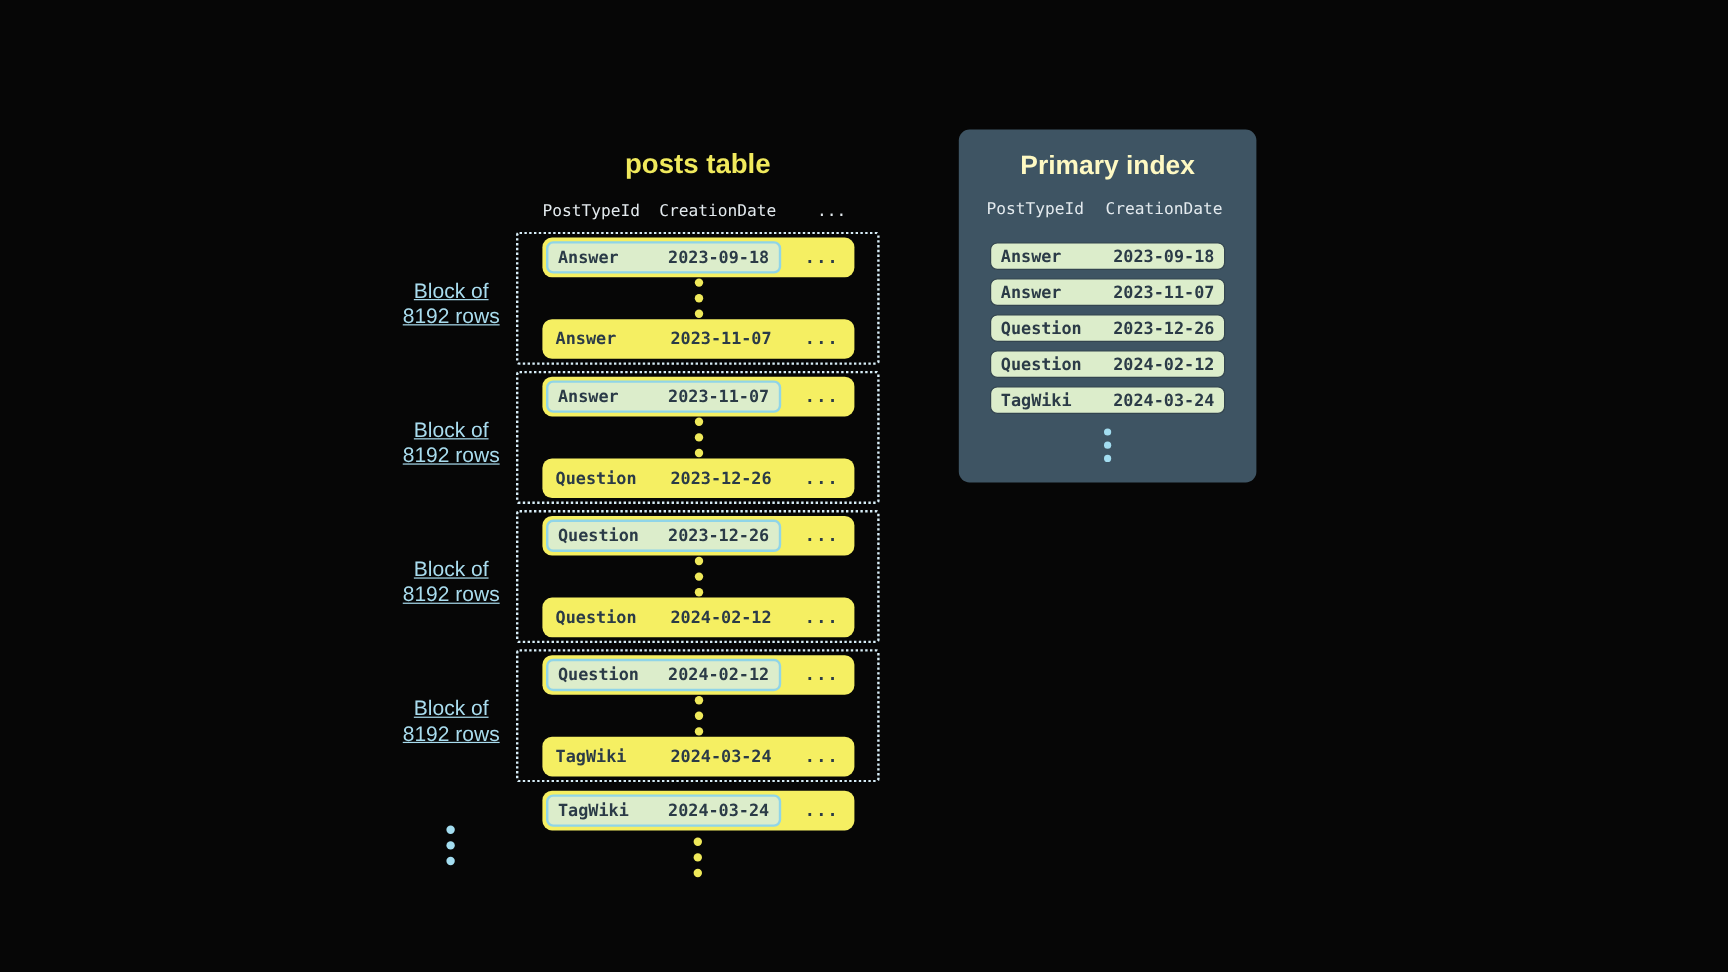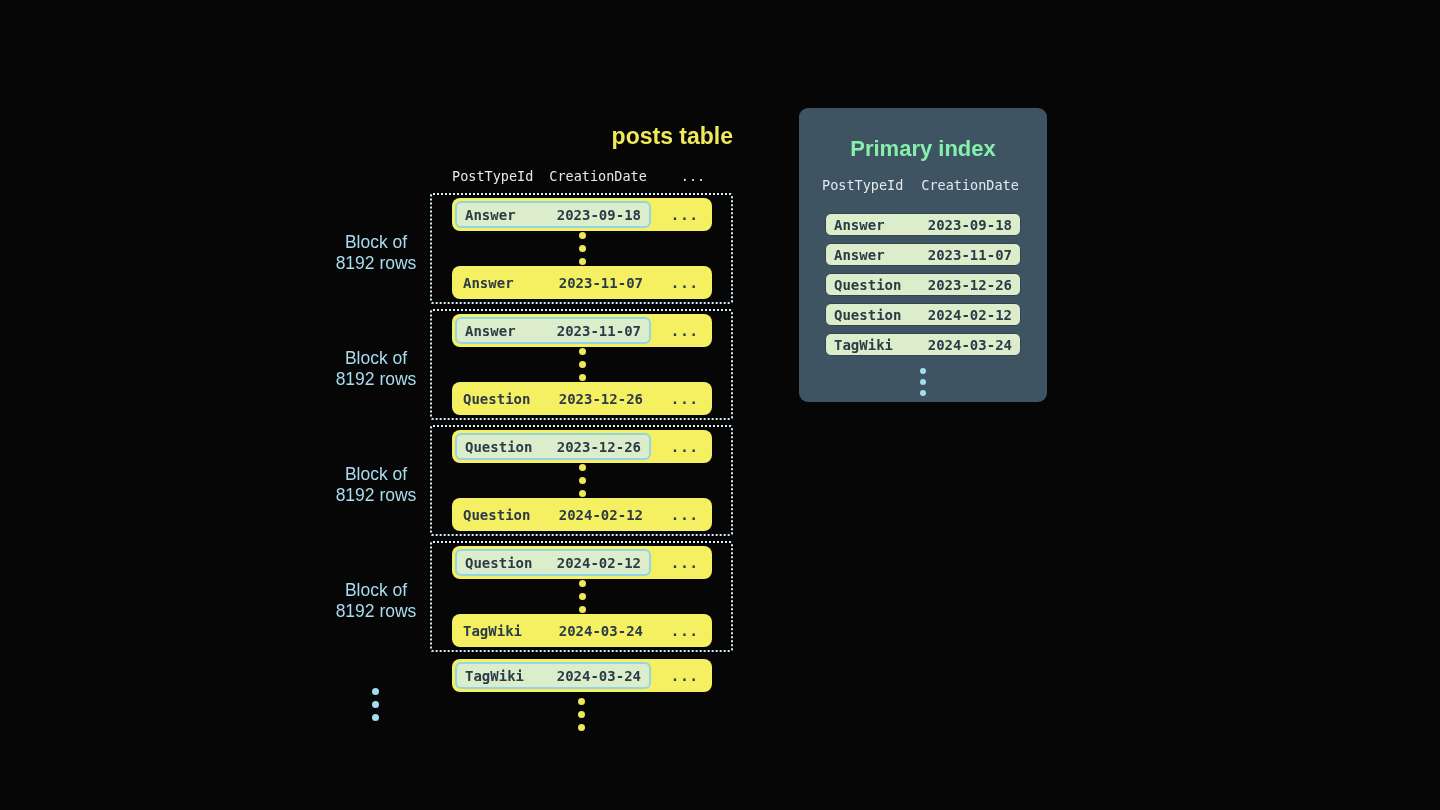--- a/index.html
+++ b/index.html
@@ -7,41 +7,41 @@
   .canvas {
     position:relative; width:1440px; height:810px;
     background:#060606; overflow:hidden;
     font-family:"Liberation Sans", sans-serif;
   }
   .mono { font-family:"DejaVu Sans Mono","Liberation Mono",monospace;text-align:center; }
 
   
   .posts-title {
     position:absolute; left:430px; top:123px; width:303px;
-    text-align:right; font-size:23px; font-weight:700; color:#f0e95c;
+    text-align:center; font-size:23px; font-weight:700; color:#f0e95c;
   }
   .posts-header {
     position:absolute; left:452px; top:168px; display:flex;
     font-size:13.5px; color:#e3eaee;
   }
   .posts-header .col1 { margin-right:16px; }
   .posts-header .col2 { margin-right:34px; }
 
   .blocks { position:absolute; left:430px; top:193px; }
   .block {
     position:relative; width:303px; height:111px;
     border:2px dotted #d7edf7; border-radius:3px;
     padding:3px 19px 3px 20px; margin-bottom:5px;
     display:flex; flex-direction:column; align-items:flex-start;
   }
   .block-label {
     position:absolute; left:-106px; top:50%; transform:translateY(-40%);
     width:100px; text-align:center;
     font-size:17.5px; line-height:21px; color:#a9dcee;
-    display:flex; flex-direction:column;
+    display:flex; flex-direction:column;text-decoration:underline;
   }
   .trow {
     width:260px; height:33px; flex:none;
     background:#f5ef62; border-radius:8px;
     display:flex; align-items:center; padding:0 13px 0 3px;
   }
   .cellpair {
     width:196px; height:27px; padding:0 8px;
     display:flex; justify-content:space-between; align-items:center;
     font-size:14px; font-weight:700; color:#2b3b47;
@@ -60,22 +60,22 @@
   .trailing-row { position:absolute; left:452px; top:659px; }
   .table-bottom-dots { position:absolute; left:578px; top:698px; }
   .blocks-bottom-dots { position:absolute; left:372px; top:688px; }
 
   
   .panel {
     position:absolute; left:799px; top:108px; width:248px; height:294px;
     background:#3e5463; border-radius:9px;
   }
   .panel-title {
-    margin-top:28px; text-align:center;
-    font-size:22px; font-weight:700; color:#86efac;
+    margin-top:17px; text-align:center;
+    font-size:22px; font-weight:700; color:#fef9c3;
   }
   .panel-header {
     margin-top:15px; margin-left:23px; display:flex;
     font-size:13.5px; color:#e3eaee;
   }
   .panel-header .col1 { margin-right:18px; }
   .panel-rows { margin-top:20px; margin-left:26px; display:flex; flex-direction:column; gap:7px; }
   .irow {
     width:196px; height:23px; padding:0 8px;
     background:#dcedcb; border:1px solid #33444f; border-radius:6px;

